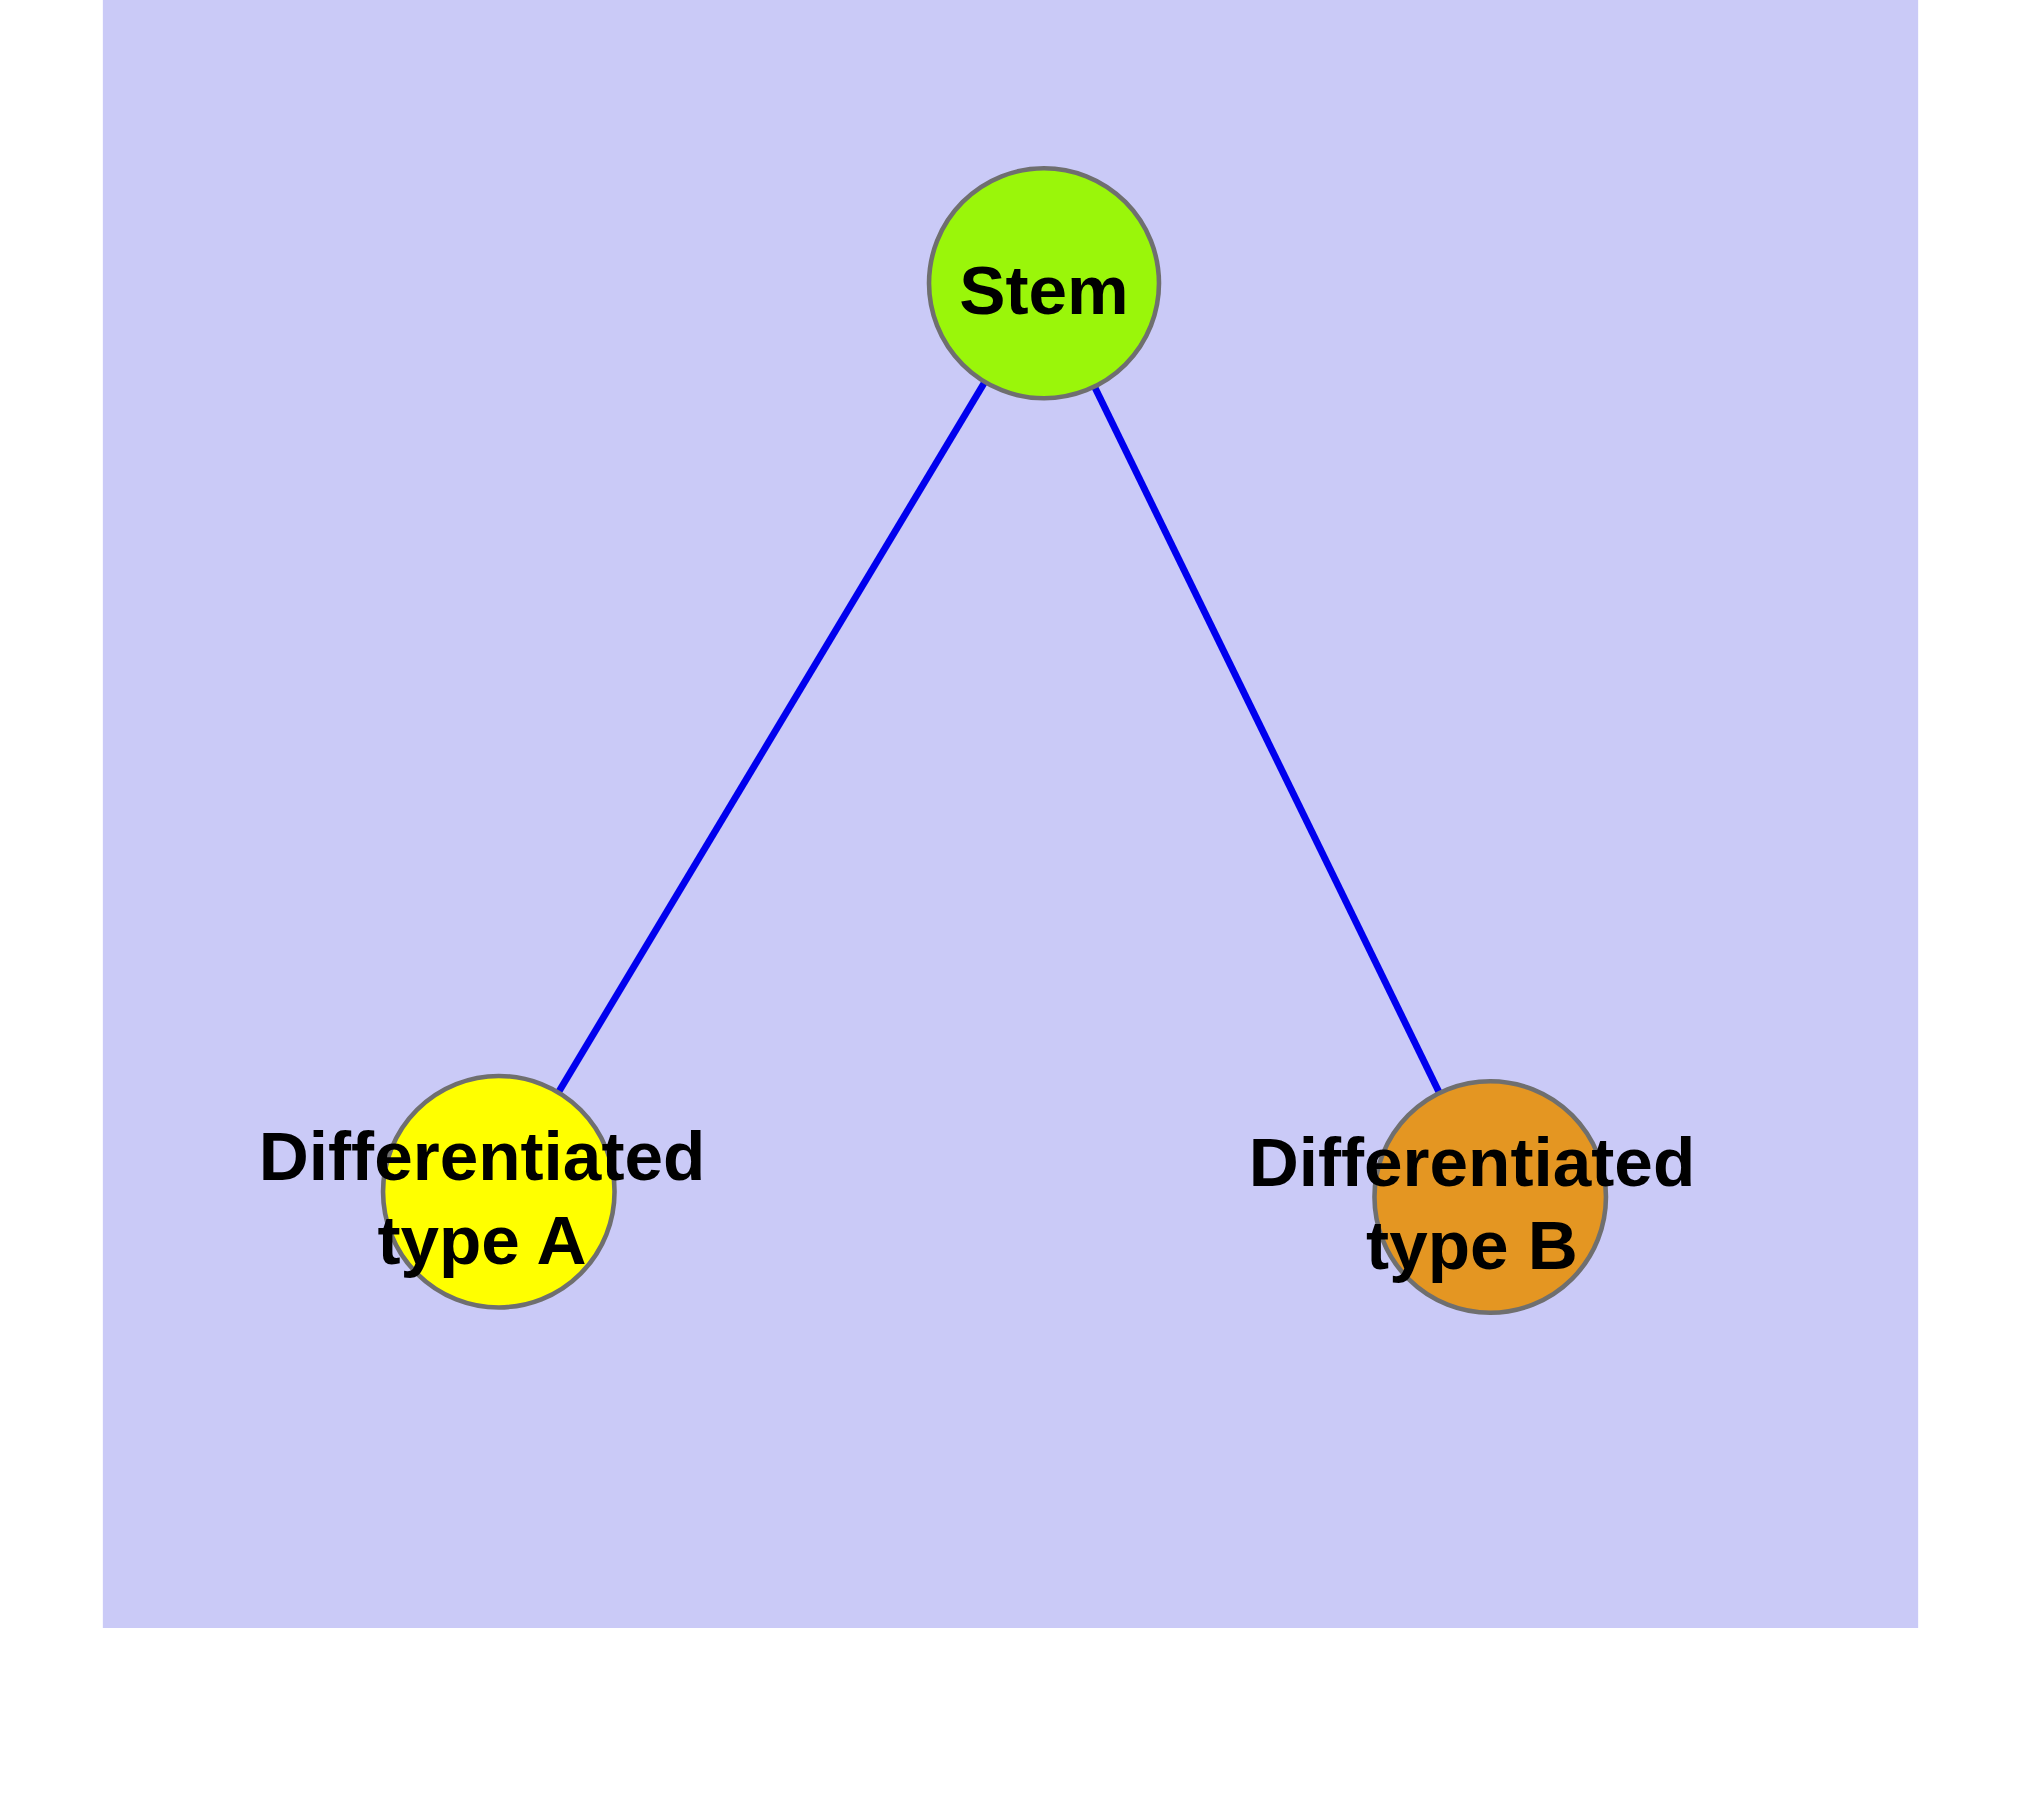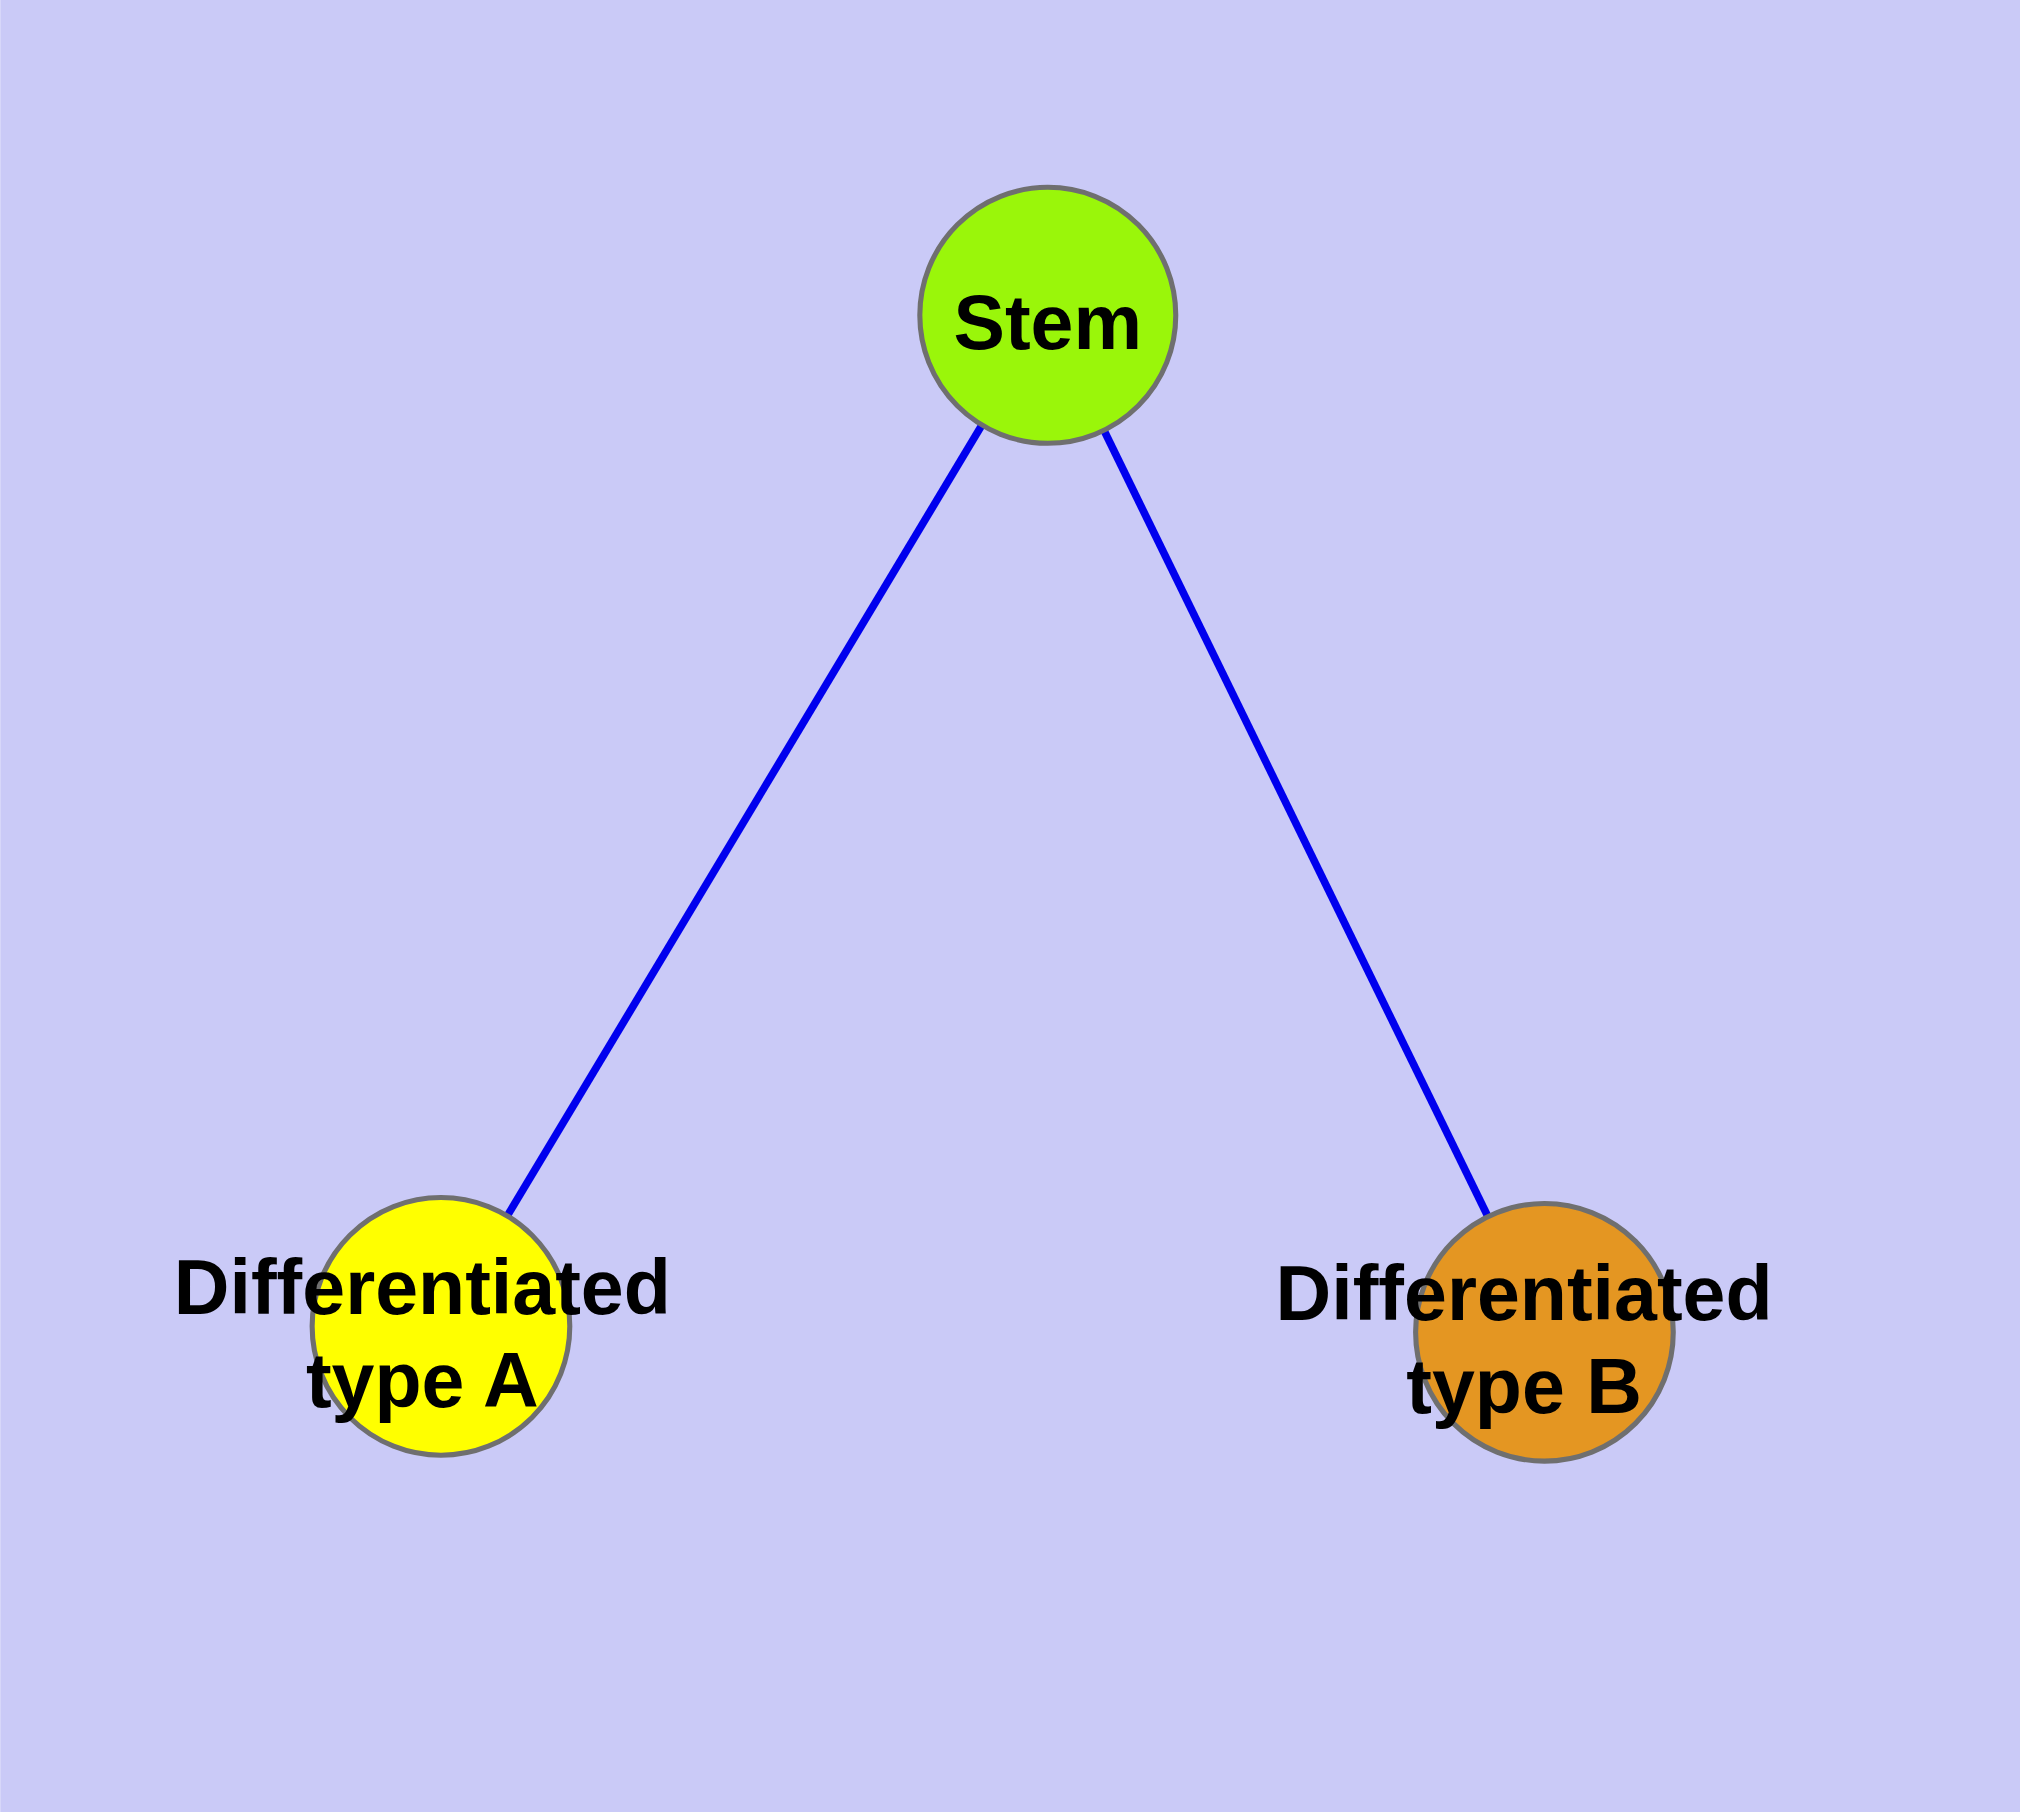--- a/index.html
+++ b/index.html
@@ -2,21 +2,21 @@
 <html style="font-size:13.6px"><head>
 <meta charset="utf-8">
 <style>
   html, body {
     margin: 0;
     padding: 0;
   }
   #stage {
     position: relative;
     width: 2021px;
-    height: 1812px;
+    height: 1628px;
     overflow: hidden;
   }
   #stage svg {
     display: block;
     width: 100%;
     height: 100%;
   }
   .node-label-text {
     font-family: "Liberation Sans", sans-serif;
     font-weight: bold;

